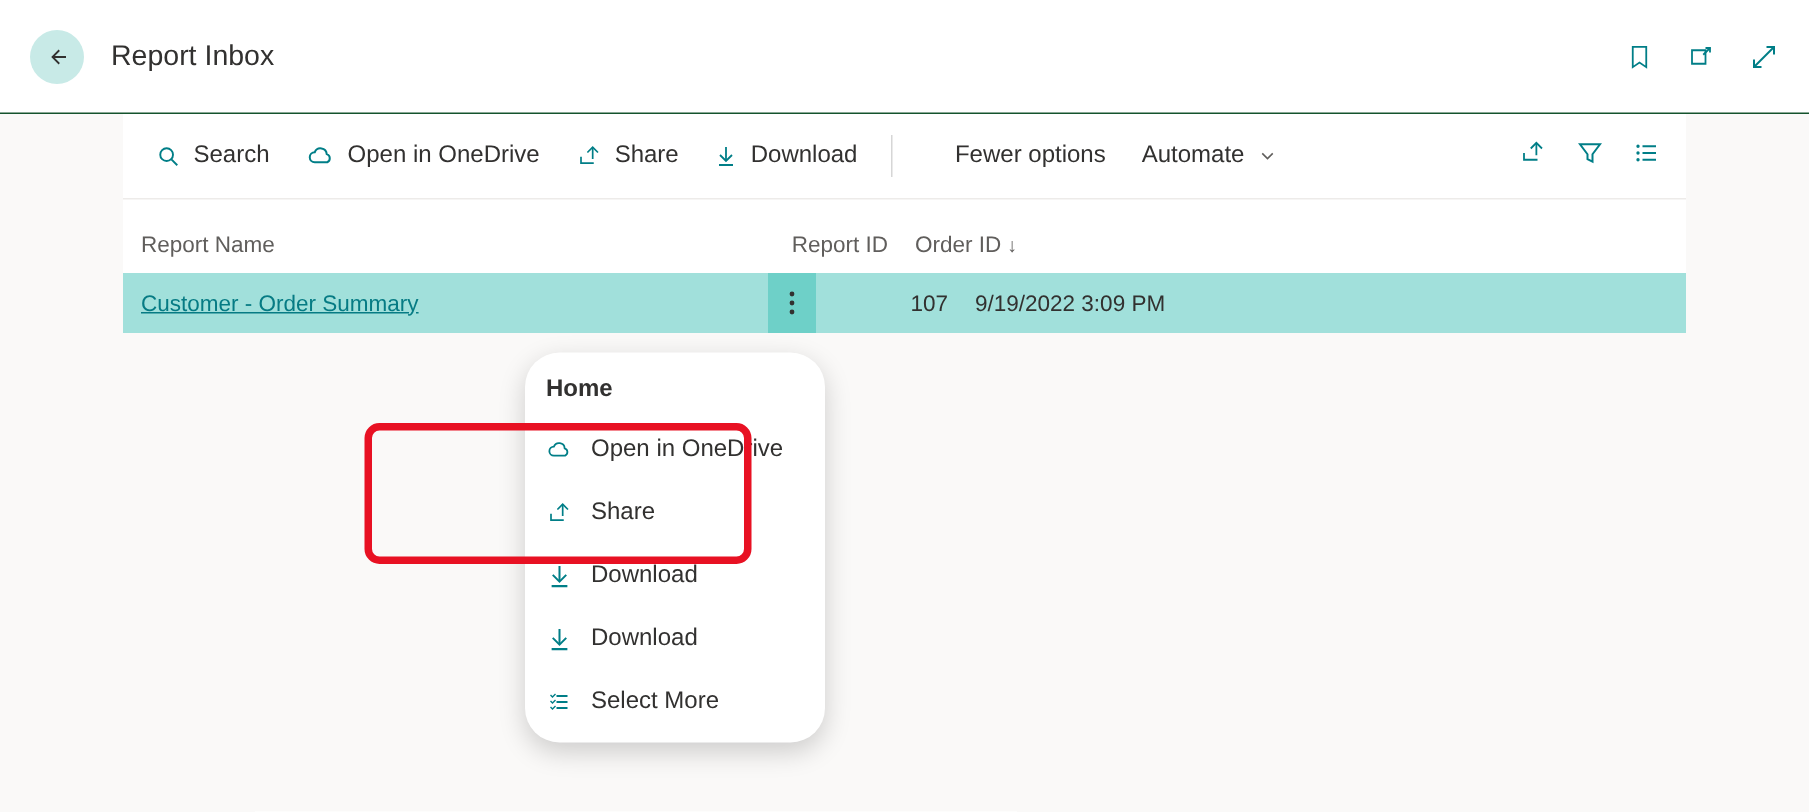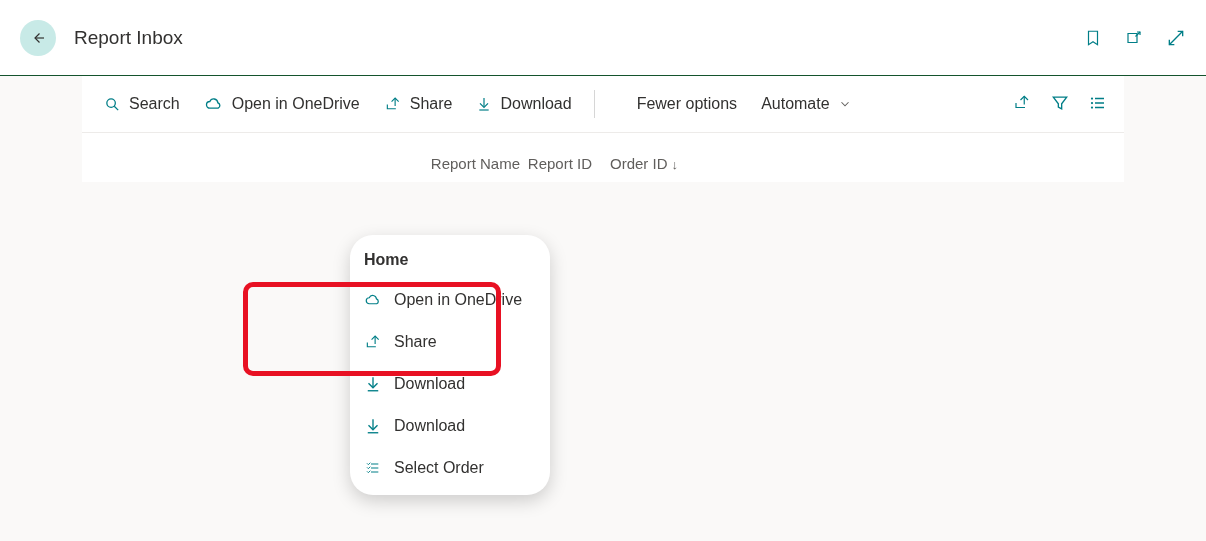--- a/index.html
+++ b/index.html
@@ -69,21 +69,21 @@
   
   .grid-wrap { padding: 0 0; }
 
   .grid-header {
     display: flex;
     padding: 22px 8px 10px 8px;
     color: #605e5c;
     font-size: 15px;
     align-items: center;
   }
-  .col-name  { width: 430px; padding-left: 4px; text-align: right;}
+  .col-name  { width: 430px; padding-left: 4px;}
   .col-id    { width: 90px; text-align: right; padding-right: 18px;}
   .col-date  { width: 190px; }
   .col-user  { width: 110px; }
   .sort-arrow { font-size: 13px; margin-left: 4px; color: #605e5c;}
 
   .grid-row {
     display: flex;
     align-items: center;
     padding: 8px 8px;
     background: #a1e0db;
@@ -245,20 +245,35 @@
 
     <div class="grid-wrap">
       <div class="grid-header">
         <div class="col-name">Report Name</div>
         <div class="col-id">Report ID</div>
         <div class="col-user">
           <span>Order ID</span><span class="sort-arrow">↓</span>
         </div>
       </div>
 
+      <div class="grid-row">
+        <div class="col-name">
+          <a href="#">Customer - Order Summary</a>
+        </div>
+        <div class="row-more">
+          <svg width="4" height="16" viewBox="0 0 4 16" fill="#323130">
+              <circle cx="2" cy="2" r="1.6"></circle>
+              <circle cx="2" cy="8" r="1.6"></circle>
+              <circle cx="2" cy="14" r="1.6"></circle>
+            </svg>
+        </div>
+        <div class="col-id" style="margin-left:40px;">107</div>
+        <div class="col-date">9/19/2022 3:09 PM</div>
+        <div class="col-user"></div>
+      </div>
     </div>
 
   </div>
 </div>
 
 <div class="ctx-menu">
   <div class="ctx-title">Home</div>
 
   <div class="ctx-item">
     <svg width="20" height="16" viewBox="0 0 24 16" fill="none" stroke="currentColor" stroke-width="1.6">
@@ -292,17 +307,17 @@
         <path d="M5 21h14"></path>
       </svg>
     <span>Download</span>
   </div>
 
   <div class="ctx-item">
     <svg width="18" height="16" viewBox="0 0 24 24" fill="none" stroke="currentColor" stroke-width="1.8">
         <path d="M9 6h11M9 12h11M9 18h11"></path>
         <path d="M3 5l2 2 3-3M3 11l2 2 3-3M3 17l2 2 3-3" stroke-width="1.4"></path>
       </svg>
-    <span>Select Order</span>
+    <span>Select More</span>
   </div>
 </div>
 
 <div class="highlight" style="left:243px; top:282px; width:258px; height:94px;"></div>
 
 </body></html>

